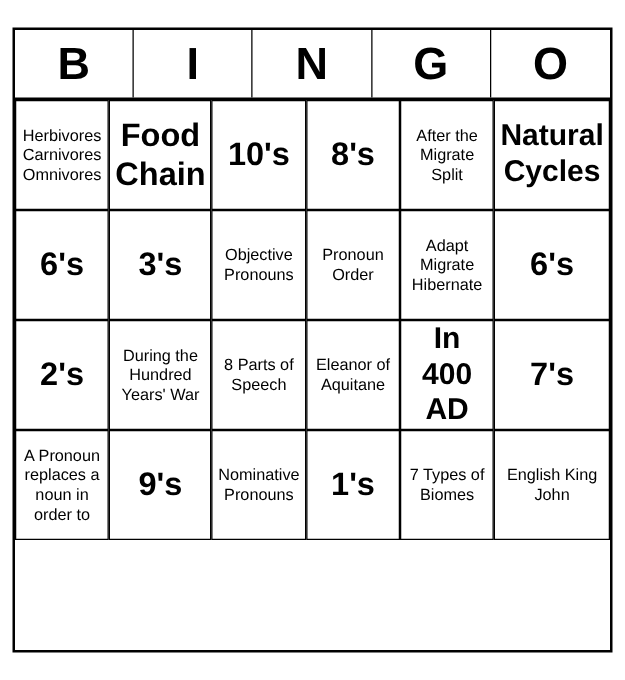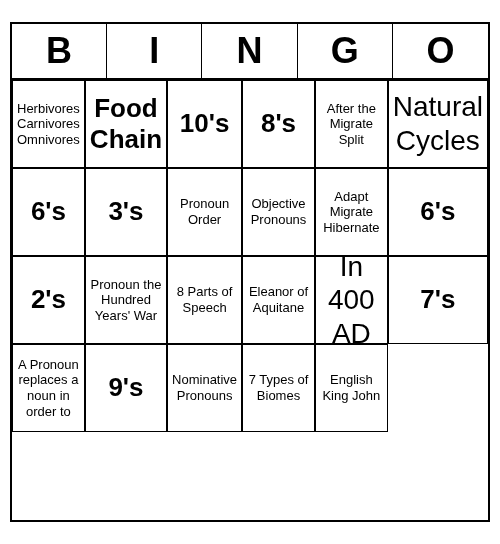--- a/index.html
+++ b/index.html
@@ -44,22 +44,22 @@
       padding: 4px;
       height: 88px;
       font-size: 13px;
       line-height: 1.2;
     }
     .bingo-cell.large-text {
       font-size: 26px;
       font-weight: bold;
     }
     .bingo-cell.medium-text {
-      font-size: 28px;
-      font-weight: normal;
+      font-size: 24px;
+      font-weight: bold;
     }
   </style>
 </head>
 <body>
 
 <div class="bingo-card">
   <div class="bingo-header">
   <div class="bingo-letter">B</div>
       <div class="bingo-letter">I</div>
       <div class="bingo-letter">N</div>
@@ -68,29 +68,30 @@
     </div>
   <div class="bingo-grid">
   <div class="bingo-cell">Herbivores Carnivores Omnivores</div>
       <div class="bingo-cell large-text">Food Chain</div>
       <div class="bingo-cell large-text">10's</div>
       <div class="bingo-cell large-text">8's</div>
       <div class="bingo-cell">After the Migrate Split</div>
       <div class="bingo-cell medium-text">Natural Cycles</div>
       <div class="bingo-cell large-text">6's</div>
       <div class="bingo-cell large-text">3's</div>
+      <div class="bingo-cell">Objective Pronouns</div>
       <div class="bingo-cell">Pronoun Order</div>
-      <div class="bingo-cell">Objective Pronouns</div>
       <div class="bingo-cell">Adapt Migrate Hibernate</div>
       <div class="bingo-cell large-text">6's</div>
       <div class="bingo-cell large-text">2's</div>
-      <div class="bingo-cell">Pronoun the Hundred Years' War</div>
+      <div class="bingo-cell">During the Hundred Years' War</div>
       <div class="bingo-cell">8 Parts of Speech</div>
       <div class="bingo-cell">Eleanor of Aquitane</div>
       <div class="bingo-cell medium-text">In 400 AD</div>
       <div class="bingo-cell large-text">7's</div>
       <div class="bingo-cell">A Pronoun replaces a noun in order to</div>
       <div class="bingo-cell large-text">9's</div>
       <div class="bingo-cell">Nominative Pronouns</div>
+      <div class="bingo-cell large-text">1's</div>
       <div class="bingo-cell">7 Types of Biomes</div>
       <div class="bingo-cell">English King John</div>
     </div>
 </div>
 
 </body></html>

